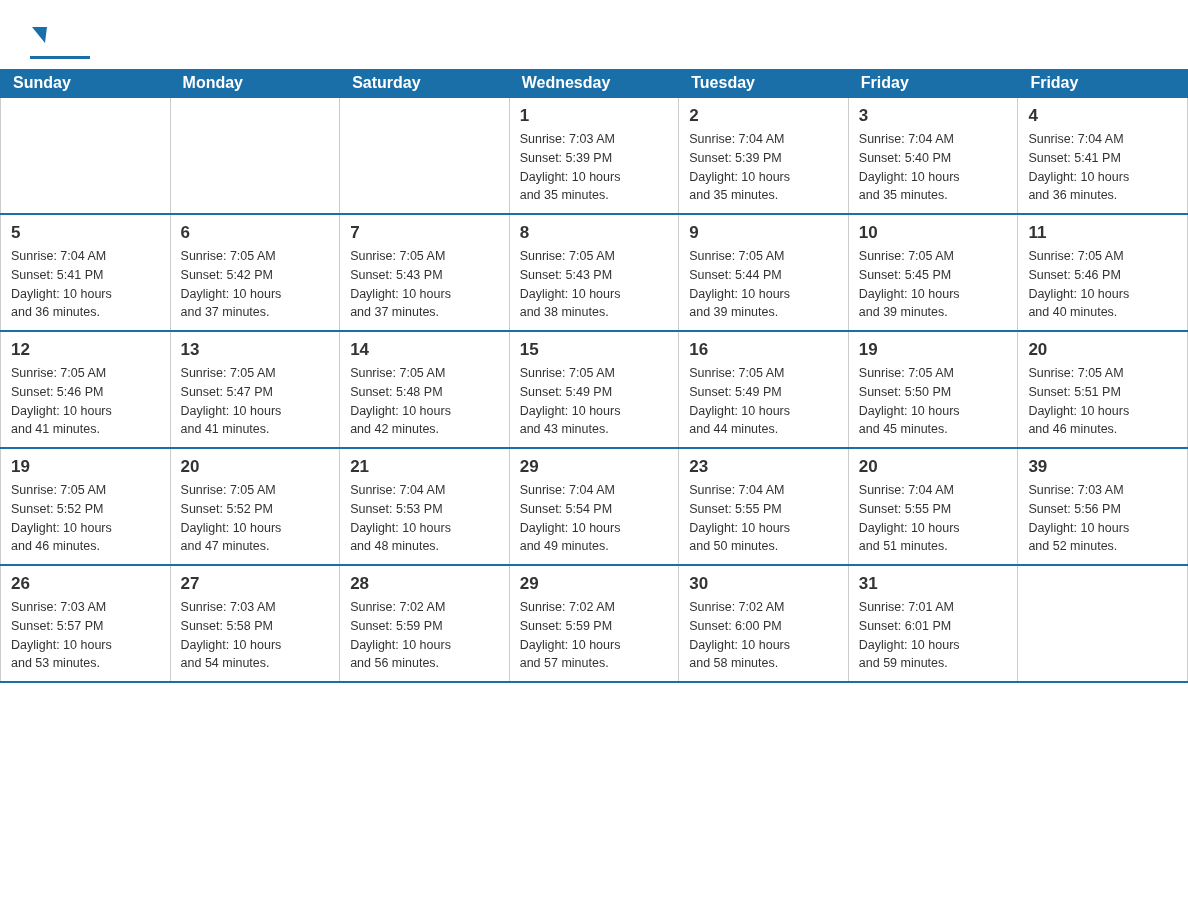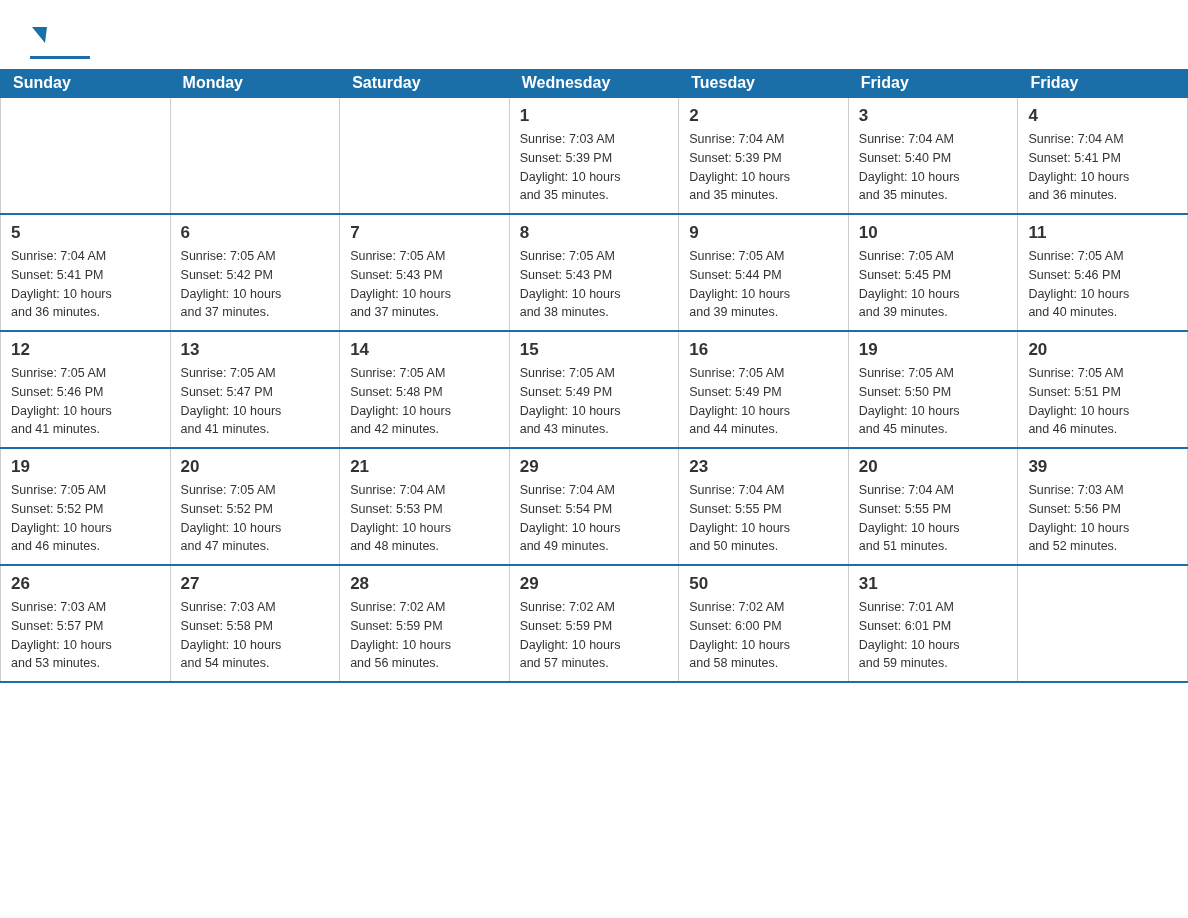--- a/index.html
+++ b/index.html
@@ -335,21 +335,21 @@
 and 56 minutes.</div>
         </td>
         <td>
           <span class="day-num">29</span>
           <div class="day-info" style="white-space: pre-line;">Sunrise: 7:02 AM
 Sunset: 5:59 PM
 Daylight: 10 hours
 and 57 minutes.</div>
         </td>
         <td>
-          <span class="day-num">50</span>
+          <span class="day-num">30</span>
           <div class="day-info" style="white-space: pre-line;">Sunrise: 7:02 AM
 Sunset: 6:00 PM
 Daylight: 10 hours
 and 58 minutes.</div>
         </td>
         <td>
           <span class="day-num">31</span>
           <div class="day-info" style="white-space: pre-line;">Sunrise: 7:01 AM
 Sunset: 6:01 PM
 Daylight: 10 hours

